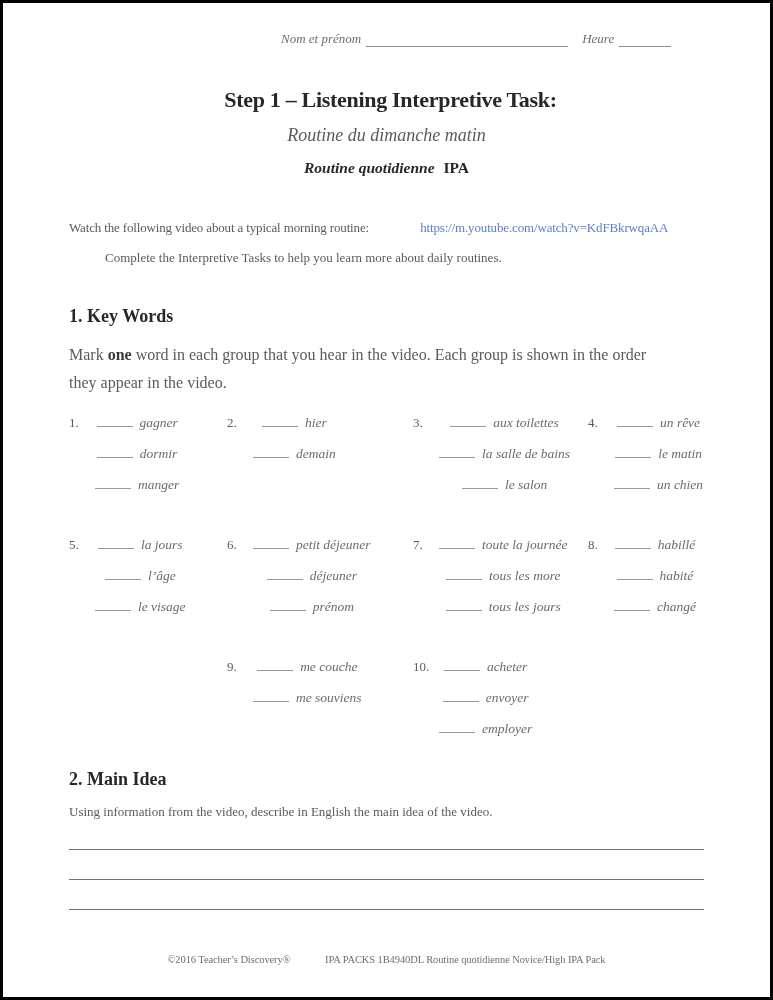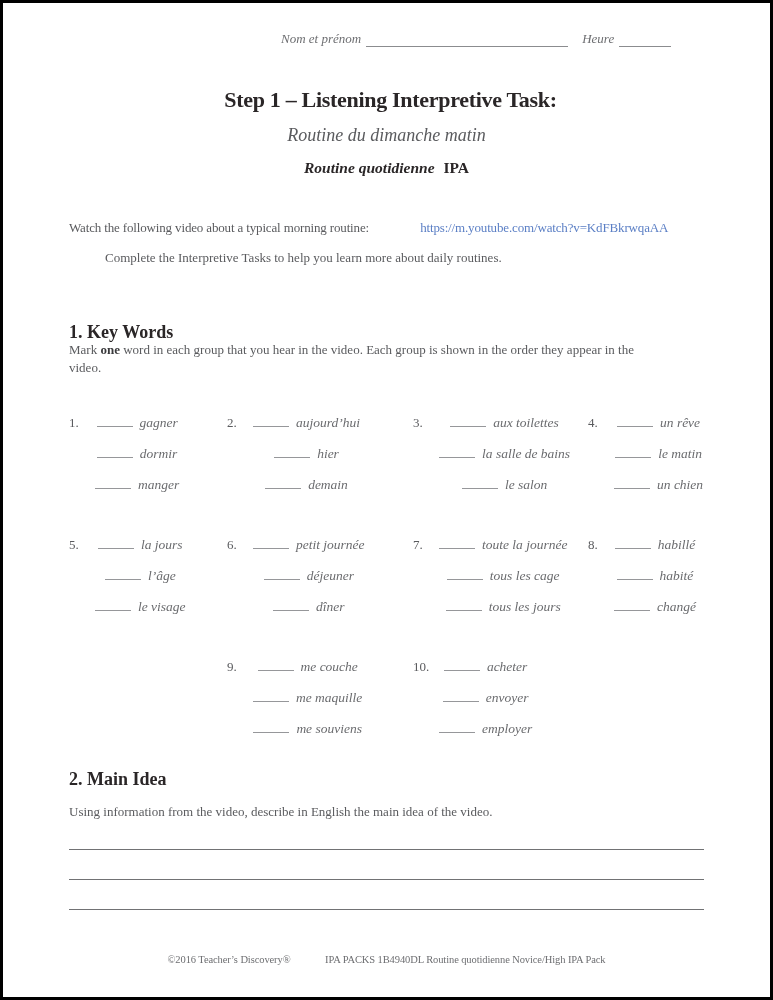--- a/index.html
+++ b/index.html
@@ -25,23 +25,23 @@
              font-size:15.5px;font-weight:bold;color:#2a2627;}
   .subtitle2 .fr{font-style:italic;}
   .subtitle2 .ipa{margin-left:5px;}
 
   .p1{position:absolute;top:217px;left:66px;font-size:13px;letter-spacing:-0.15px;
       color:#5a5b5e;white-space:nowrap;}
   .p1 a{color:#5b7fc5;text-decoration:none;padding-left:48px;}
   .p2{position:absolute;top:247px;left:66px;font-size:13px;color:#5a5b5e;margin-left:36px;}
 
   .h-sec{font-size:18px;font-weight:bold;color:#2a2627;position:absolute;left:66px;}
-  .h-sec1{top:319px;}
-  .p-mark{position:absolute;top:338px;left:66px;width:600px;font-size:13px;
-          color:#5a5b5e;line-height:18px;}
+  .h-sec1{top:303px;}
+  .p-mark{position:absolute;top:338px;left:66px;width:600px;font-size:16px;
+          color:#5a5b5e;line-height:28px;}
   .p-mark b{color:#3a3a3c;}
 
   .grow{position:absolute;left:66px;width:642px;display:grid;
         grid-template-columns:158px 186px 175px 123px;}
   .grow1{top:404px;}
   .grow2{top:526px;}
   .grow3{top:648px;}
   .grow3 .group:nth-child(1){grid-column:2;}
   .grow3 .group:nth-child(2){grid-column:3;}
   .group{display:flex;}
@@ -106,24 +106,20 @@
             <span class="blank"></span>
             <span class="word">manger</span>
           </div>
         </div>
       </div>
       <div class="group">
         <span class="gnum">2.</span>
         <div class="gwords">
           <div class="entry">
             <span class="blank"></span>
-            <span class="word">aujourd’hui</span>
-          </div>
-          <div class="entry">
-            <span class="blank"></span>
             <span class="word">hier</span>
           </div>
           <div class="entry">
             <span class="blank"></span>
             <span class="word">demain</span>
           </div>
         </div>
       </div>
       <div class="group">
         <span class="gnum">3.</span>
@@ -176,42 +172,42 @@
             <span class="blank"></span>
             <span class="word">le visage</span>
           </div>
         </div>
       </div>
       <div class="group">
         <span class="gnum">6.</span>
         <div class="gwords">
           <div class="entry">
             <span class="blank"></span>
-            <span class="word">petit journée</span>
+            <span class="word">petit déjeuner</span>
           </div>
           <div class="entry">
             <span class="blank"></span>
             <span class="word">déjeuner</span>
           </div>
           <div class="entry">
             <span class="blank"></span>
-            <span class="word">dîner</span>
+            <span class="word">prénom</span>
           </div>
         </div>
       </div>
       <div class="group">
         <span class="gnum">7.</span>
         <div class="gwords">
           <div class="entry">
             <span class="blank"></span>
             <span class="word">toute la journée</span>
           </div>
           <div class="entry">
             <span class="blank"></span>
-            <span class="word">tous les cage</span>
+            <span class="word">tous les more</span>
           </div>
           <div class="entry">
             <span class="blank"></span>
             <span class="word">tous les jours</span>
           </div>
         </div>
       </div>
       <div class="group">
         <span class="gnum">8.</span>
         <div class="gwords">
@@ -230,24 +226,20 @@
         </div>
       </div>
     </div>
   <div class="grow grow3">
       <div class="group">
         <span class="gnum">9.</span>
         <div class="gwords">
           <div class="entry">
             <span class="blank"></span>
             <span class="word">me couche</span>
-          </div>
-          <div class="entry">
-            <span class="blank"></span>
-            <span class="word">me maquille</span>
           </div>
           <div class="entry">
             <span class="blank"></span>
             <span class="word">me souviens</span>
           </div>
         </div>
       </div>
       <div class="group">
         <span class="gnum">10.</span>
         <div class="gwords">

